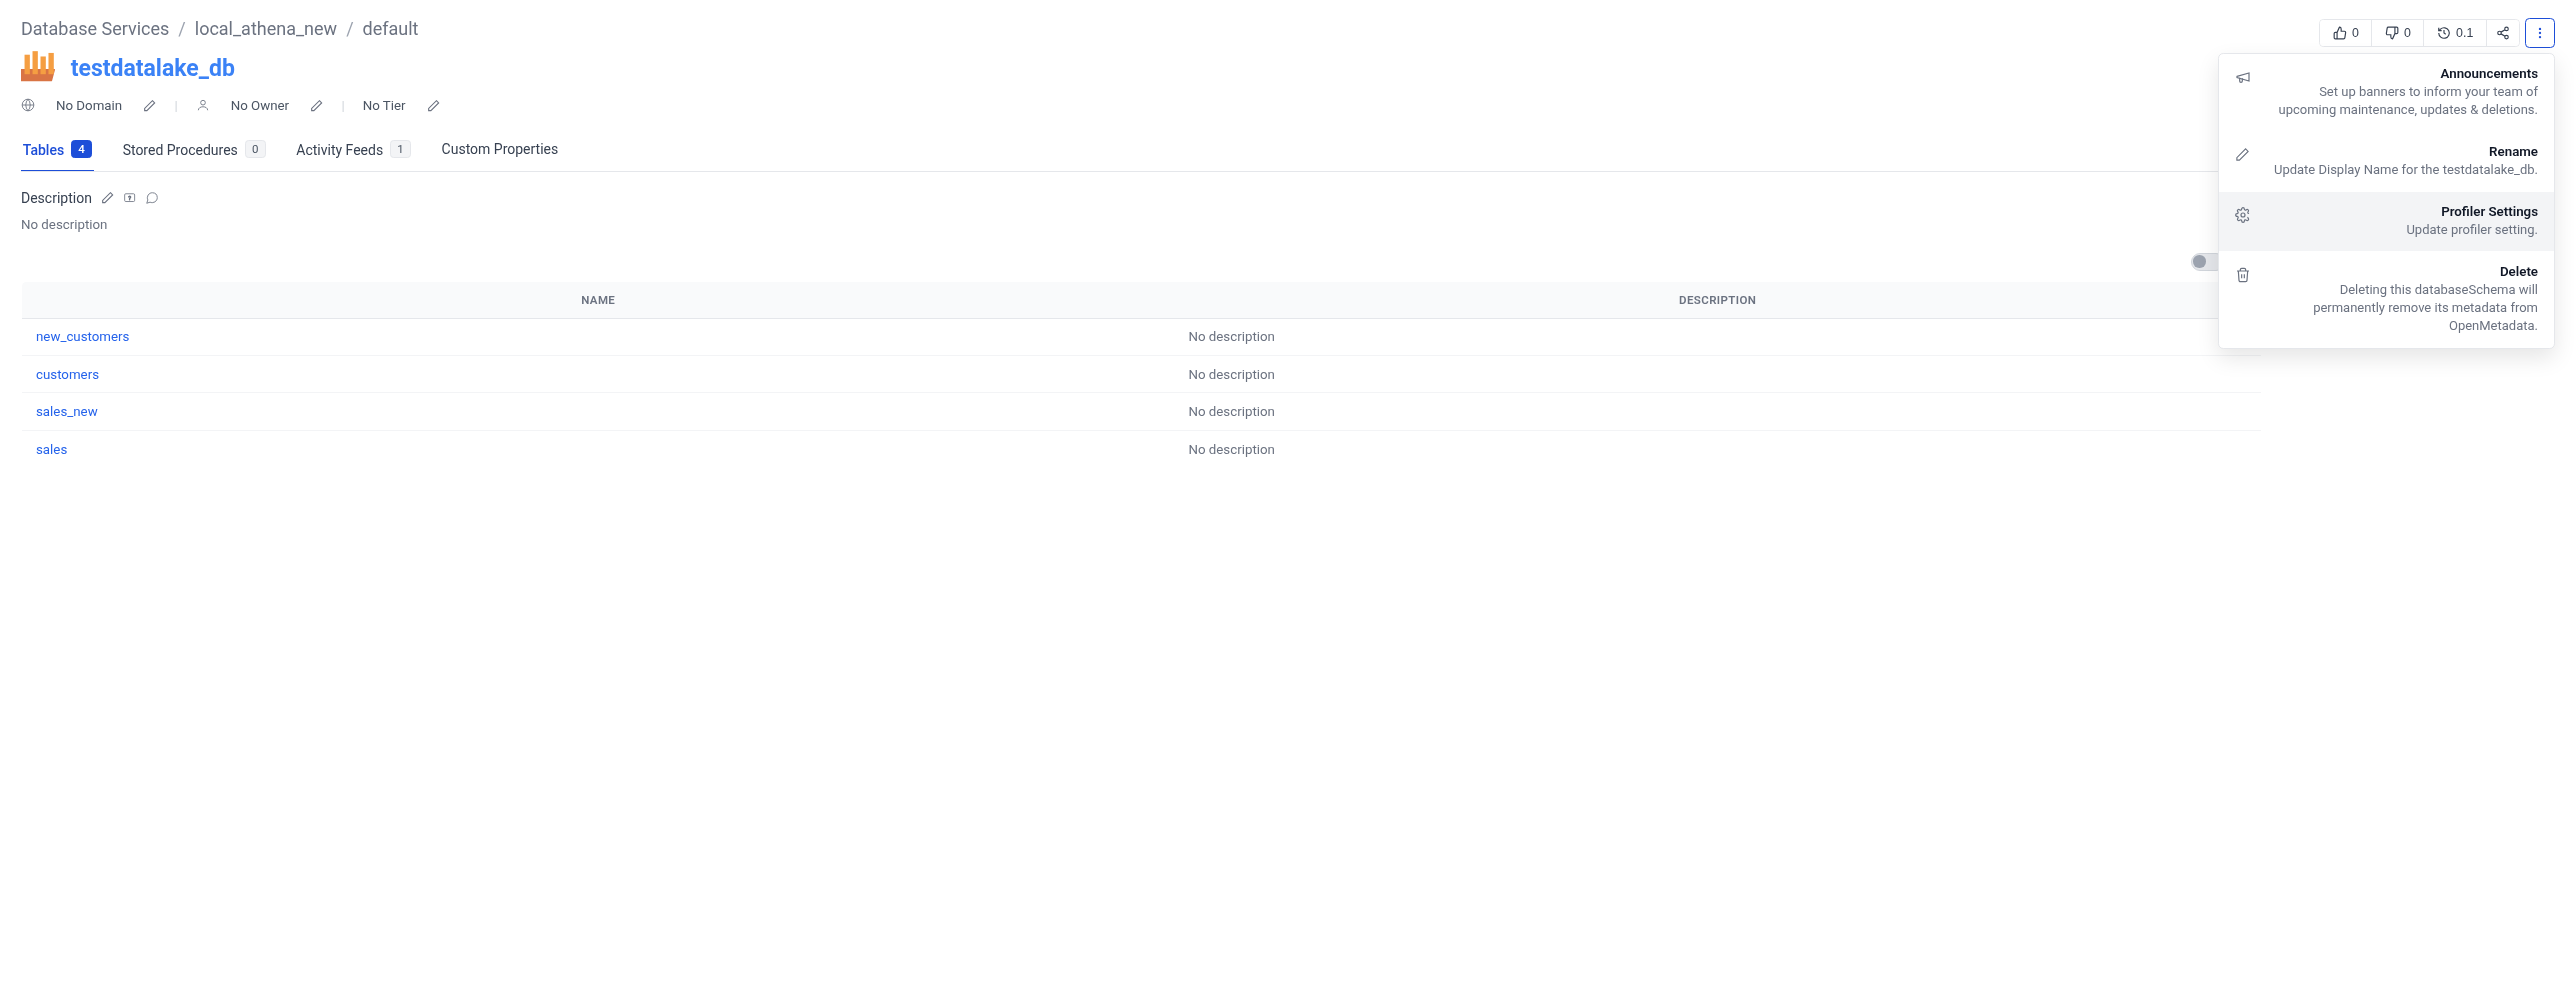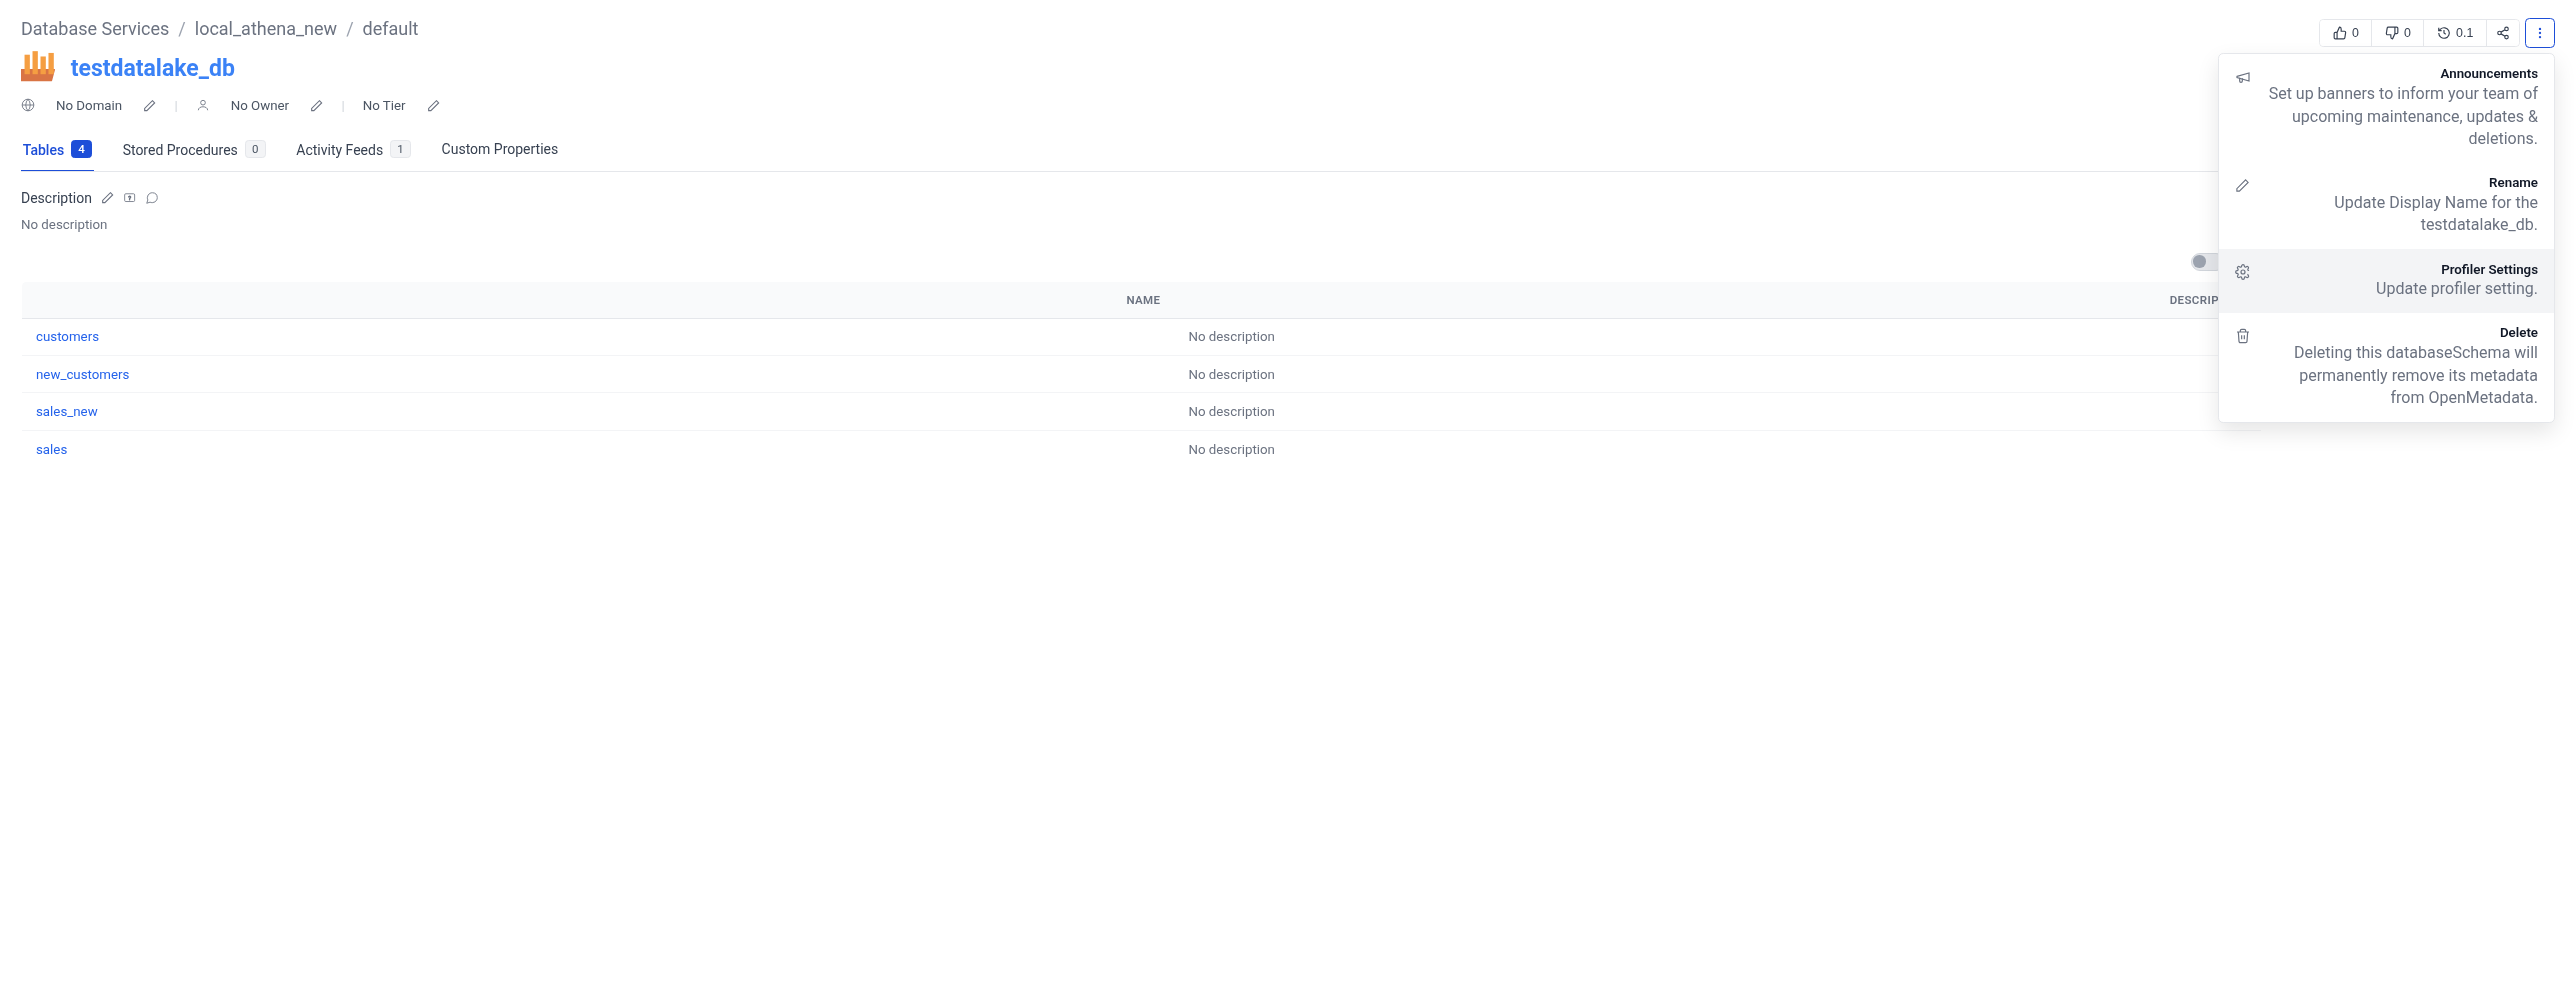--- a/index.html
+++ b/index.html
@@ -135,21 +135,21 @@
 }
 table.data {
   width: 100%;
   border-collapse: collapse;
   border: 0.9px solid #e5e7eb;
   border-radius: 5.3px;
   overflow: hidden;
 }
 table.data thead th {
   background: #f9fafb;
-  text-align: right;
+  text-align: center;
   padding: 10.7px 14px;
   font-size: 11.5px;
   font-weight: 600;
   letter-spacing: 0.4px;
   color: #6b7280;
   border-bottom: 0.9px solid #e5e7eb;
 }
 table.data tbody td {
   padding: 10.7px 14px;
   border-bottom: 0.9px solid #f3f4f6;
@@ -242,21 +242,21 @@
   flex-shrink: 0;
 }
 .menu-item .mi-body { flex: 1; }
 .menu-item .mi-title {
   font-weight: 600;
   font-size: 13.3px;
   color: #111827;
   margin-bottom: 1.8px;
 }
 .menu-item .mi-desc {
-  font-size: 16px;
+  font-size: 13px;
   color: #6b7280;
   line-height: 1.4;
 }
 svg { display: block; }
 .nodesc { color: #6b7280; }
 </style>
 </head>
 <body>
 
 <div class="page">
@@ -449,25 +449,25 @@
 
       <table class="data">
         <thead>
           <tr>
             <th>NAME</th>
             <th>DESCRIPTION</th>
           </tr>
         </thead>
         <tbody id="tbody">
             <tr>
-              <td><a>customers</a></td>
+              <td><a>new_customers</a></td>
               <td class="nodesc">No description</td>
             </tr>
             <tr>
-              <td><a>new_customers</a></td>
+              <td><a>customers</a></td>
               <td class="nodesc">No description</td>
             </tr>
             <tr>
               <td><a>sales_new</a></td>
               <td class="nodesc">No description</td>
             </tr>
             <tr>
               <td><a>sales</a></td>
               <td class="nodesc">No description</td>
             </tr>

